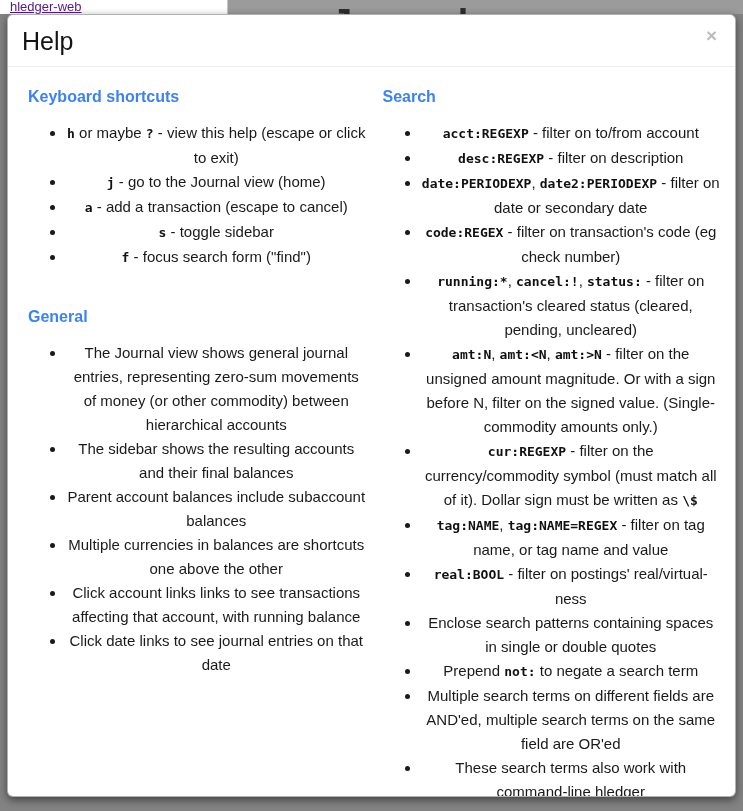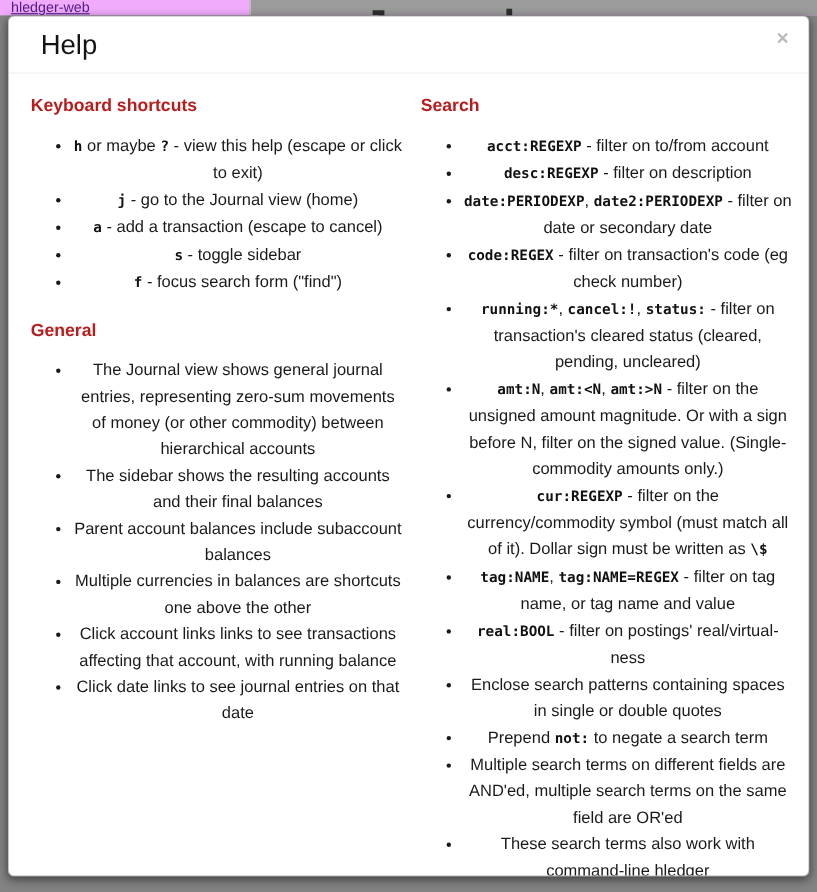--- a/index.html
+++ b/index.html
@@ -9,21 +9,21 @@
     overflow: hidden;
     background: #838383;
     font-family: "Liberation Sans", sans-serif;
     color: #1a1a1a;
   }
 
   
   .page-strip {
     position: absolute; top: 0; left: 0;
     width: 743px; height: 14px;
-    background: #f0abfc;
+    background: #ffffff;
     overflow: hidden;
     z-index: 1;
   }
   .page-strip-content {
     position: absolute; top: 0; left: 227px; right: 0; height: 14px;
     background: #9b9b9b;
     border-left: 1px solid #c6c6c6;
   }
   .brand-link {
     position: absolute; left: 10px; top: 0px;
@@ -53,21 +53,21 @@
     background: #ffffff;
     border: 1px solid rgba(0,0,0,0.3);
     border-radius: 6px;
     box-shadow: 0 3px 9px rgba(0,0,0,0.5);
     box-sizing: border-box;
     z-index: 2;
     overflow: hidden;
   }
   .modal-header {
     position: relative;
-    padding: 11px 15px 10px 29px;
+    padding: 11px 15px 10px 14px;
     border-bottom: 1px solid #eeeeee;
   }
   .modal-title {
     font-size: 25px;
     font-weight: 400;
     line-height: 30px;
     color: #141414;
   }
   .close-btn {
     position: absolute; top: 9px; right: 16px;
@@ -83,25 +83,25 @@
     display: flex;
     padding: 20px 14px 20px 20px;
     box-sizing: border-box;
   }
   .col { flex: 1 1 0; min-width: 0; }
   .col-left { margin-right: 16px; }
 
   .section-heading {
     font-size: 16px;
     font-weight: bold;
-    color: #b91c1c;
+    color: #3b82f6;
     margin: 0;
     line-height: 19px;
   }
-  .section + .section .section-heading { margin-top: 21px; }
+  .section + .section .section-heading { margin-top: 37px; }
 
   ul.help-list {
     margin: 15px 0 0 0;
     padding: 0 0 0 38px;
   }
   ul.help-list li {
     font-size: 15px;
     line-height: 24px;
     color: #1a1a1a;
     text-align: center;

